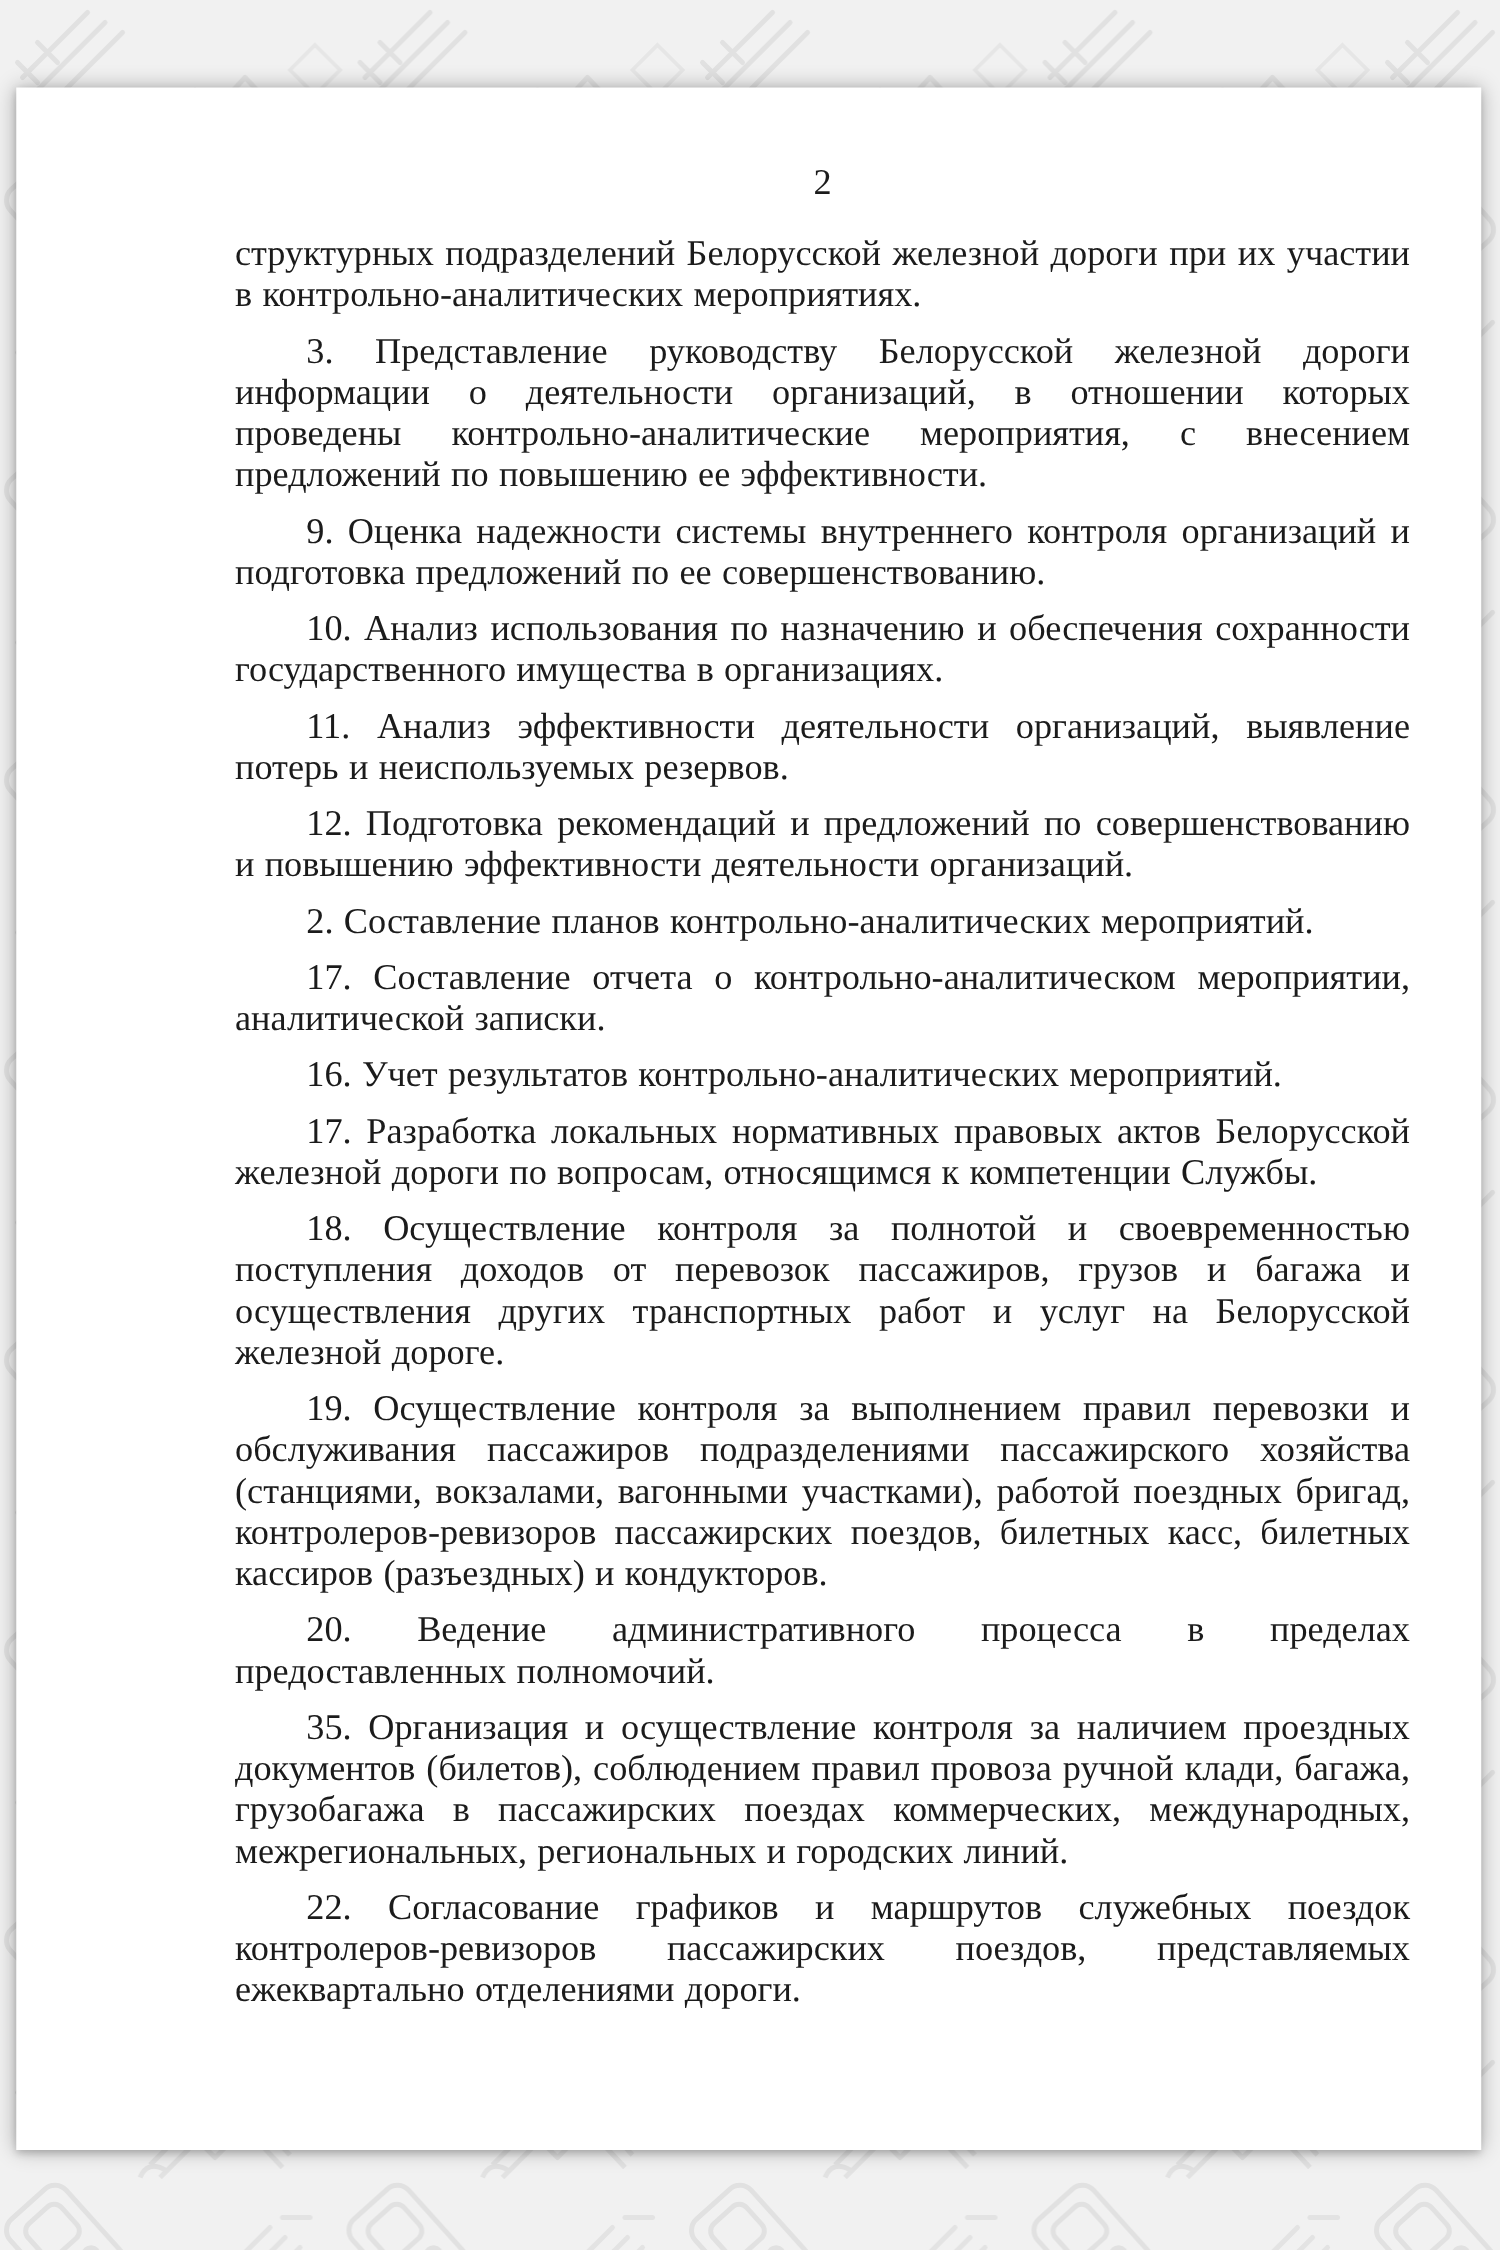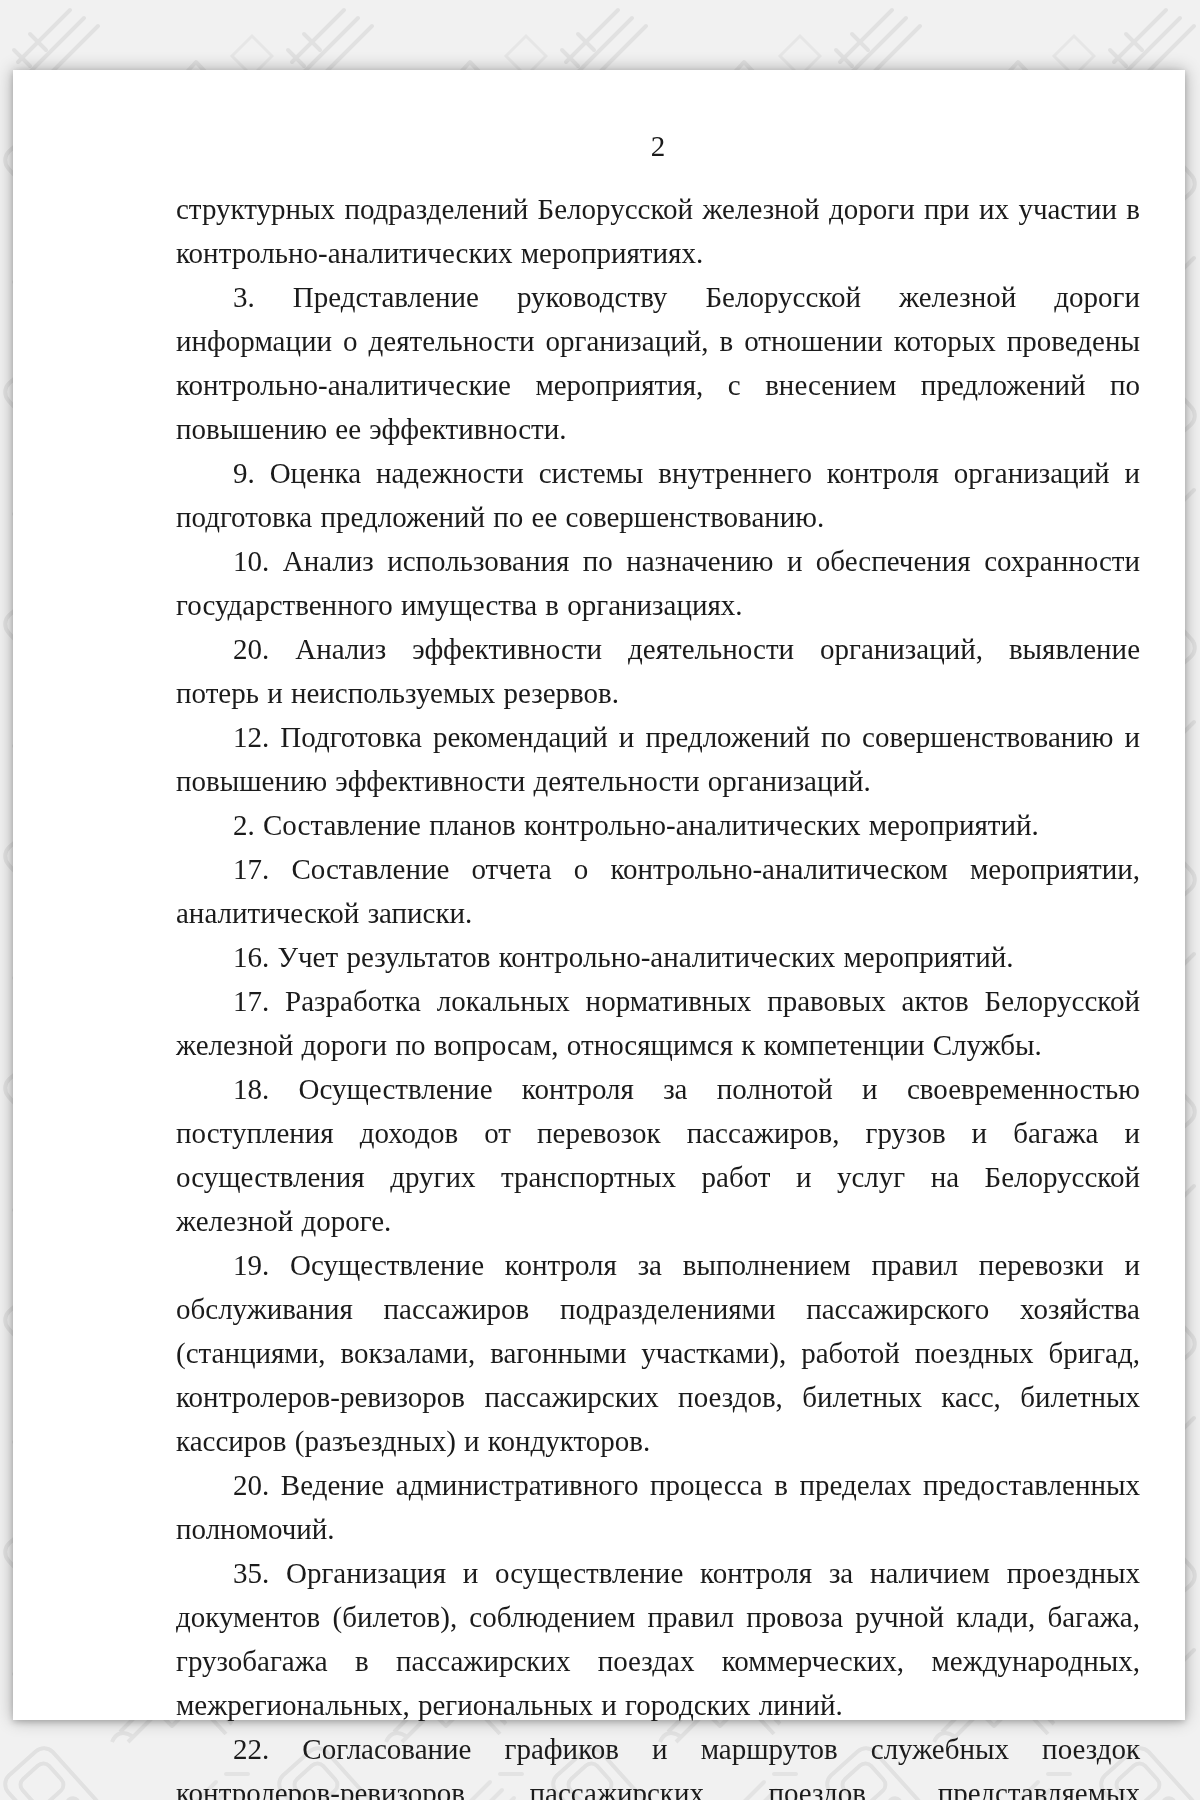--- a/index.html
+++ b/index.html
@@ -34,23 +34,23 @@
     color: #1b1b1b;
   }
   .page-number {
     text-align: center;
     font-size: 29px;
     line-height: 33px;
     height: 33px;
     margin-bottom: 24px;
   }
   .doc-body p.para {
-    margin: 0;
+    margin: 12px;
     font-size: 29px;
-    line-height: 44px;
+    line-height: 33px;
     text-align: justify;
     word-spacing: 1px;
   }
   .doc-body p.para.indent {
     text-indent: 57px;
   }
 </style>
 </head>
 <body>
 
@@ -95,21 +95,21 @@
   <rect width="1200" height="1800" fill="url(#doodle)"></rect>
 </svg>
 
 <div class="page">
   <div class="page-number">2</div>
   <div class="doc-body">
       <p class="para">структурных подразделений Белорусской железной дороги при их участии в контрольно-аналитических мероприятиях.</p>
       <p class="para indent">3. Представление руководству Белорусской железной дороги информации о деятельности организаций, в отношении которых проведены контрольно-аналитические мероприятия, с внесением предложений по повышению ее эффективности.</p>
       <p class="para indent">9. Оценка надежности системы внутреннего контроля организаций и подготовка предложений по ее совершенствованию.</p>
       <p class="para indent">10. Анализ использования по назначению и обеспечения сохранности государственного имущества в организациях.</p>
-      <p class="para indent">20. Анализ эффективности деятельности организаций, выявление потерь и неиспользуемых резервов.</p>
+      <p class="para indent">11. Анализ эффективности деятельности организаций, выявление потерь и неиспользуемых резервов.</p>
       <p class="para indent">12. Подготовка рекомендаций и предложений по совершенствованию и повышению эффективности деятельности организаций.</p>
       <p class="para indent">2. Составление планов контрольно-аналитических мероприятий.</p>
       <p class="para indent">17. Составление отчета о контрольно-аналитическом мероприятии, аналитической записки.</p>
       <p class="para indent">16. Учет результатов контрольно-аналитических мероприятий.</p>
       <p class="para indent">17. Разработка локальных нормативных правовых актов Белорусской железной дороги по вопросам, относящимся к компетенции Службы.</p>
       <p class="para indent">18. Осуществление контроля за полнотой и своевременностью поступления доходов от перевозок пассажиров, грузов и багажа и осуществления других транспортных работ и услуг на Белорусской железной дороге.</p>
       <p class="para indent">19. Осуществление контроля за выполнением правил перевозки и обслуживания пассажиров подразделениями пассажирского хозяйства (станциями, вокзалами, вагонными участками), работой поездных бригад, контролеров-ревизоров пассажирских поездов,  билетных касс, билетных кассиров (разъездных) и кондукторов.</p>
       <p class="para indent">20. Ведение административного процесса в пределах предоставленных полномочий.</p>
       <p class="para indent">35.  Организация и осуществление контроля за наличием проездных документов (билетов), соблюдением правил провоза ручной клади, багажа, грузобагажа в пассажирских поездах коммерческих, международных, межрегиональных, региональных и городских линий.</p>
       <p class="para indent">22. Согласование графиков и маршрутов служебных поездок контролеров-ревизоров пассажирских поездов, представляемых ежеквартально отделениями дороги.</p>

